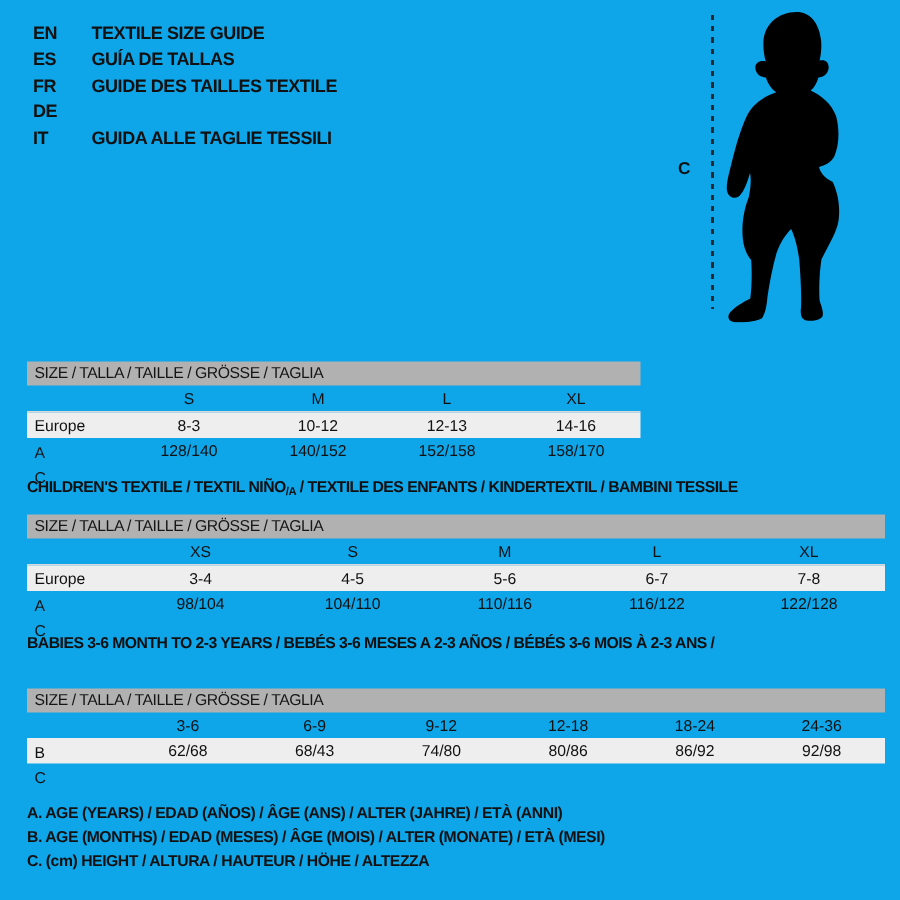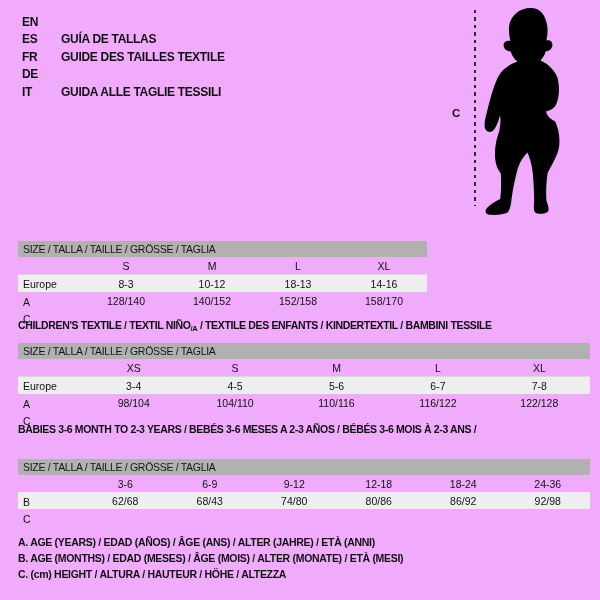--- a/index.html
+++ b/index.html
@@ -1,17 +1,17 @@
 <!DOCTYPE html>
 <html><head>
 <meta charset="utf-8">
 <style>
   html,body{margin:0;padding:0;background:#fff;}
   #canvas{
-    position:relative;width:600px;height:600px;background:#f0abfc;
+    position:relative;width:600px;height:600px;background:#0ea5e9;
     color:#111;font-family:"Liberation Sans",sans-serif;overflow:hidden;
   }
   
   .langs{position:absolute;left:22px;top:13px;}
   .lang{display:flex;height:17.5px;align-items:center;font-weight:700;font-size:12px;letter-spacing:-0.3px;white-space:nowrap;}
   .lang .code{width:39px;flex:none;}
   
   .measure-line{position:absolute;left:474px;top:10px;width:2px;height:196px;
     background:repeating-linear-gradient(to bottom,#2a2a2a 0 3.5px,transparent 3.5px 7.5px);}
   .measure-label{position:absolute;left:452px;top:107px;font-weight:700;font-size:11.5px;}
@@ -39,20 +39,21 @@
   .note{height:16px;font-weight:700;font-size:10.5px;letter-spacing:-0.3px;white-space:nowrap;}
 </style>
 </head>
 <body>
 
 <div id="canvas">
 
   <div class="langs">
     <div class="lang">
       <span class="code">EN</span>
+      <span class="lbl">TEXTILE SIZE GUIDE</span>
     </div>
     <div class="lang">
       <span class="code">ES</span>
       <span class="lbl">GUÍA DE TALLAS</span>
     </div>
     <div class="lang">
       <span class="code">FR</span>
       <span class="lbl">GUIDE DES TAILLES TEXTILE</span>
     </div>
     <div class="lang">
@@ -116,21 +117,21 @@
       <span class="tlabel">Europe</span>
       <span class="tcell">S</span>
       <span class="tcell">M</span>
       <span class="tcell">L</span>
       <span class="tcell">XL</span>
     </div>
     <div class="trow shade">
       <span class="tlabel">A</span>
       <span class="tcell">8-3</span>
       <span class="tcell">10-12</span>
-      <span class="tcell">18-13</span>
+      <span class="tcell">12-13</span>
       <span class="tcell">14-16</span>
     </div>
     <div class="trow">
       <span class="tlabel">C</span>
       <span class="tcell">128/140</span>
       <span class="tcell">140/152</span>
       <span class="tcell">152/158</span>
       <span class="tcell">158/170</span>
     </div>
   </div>

